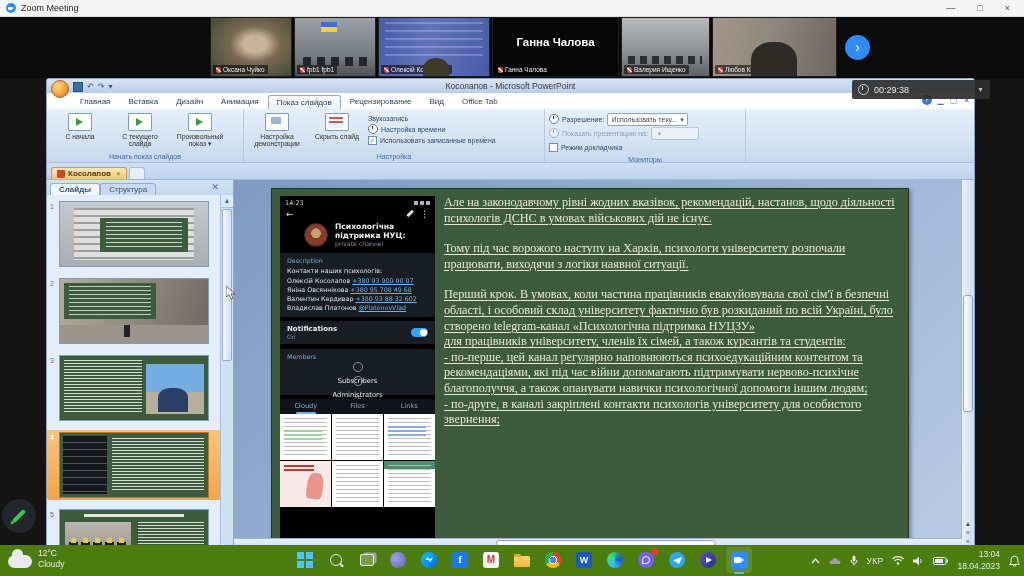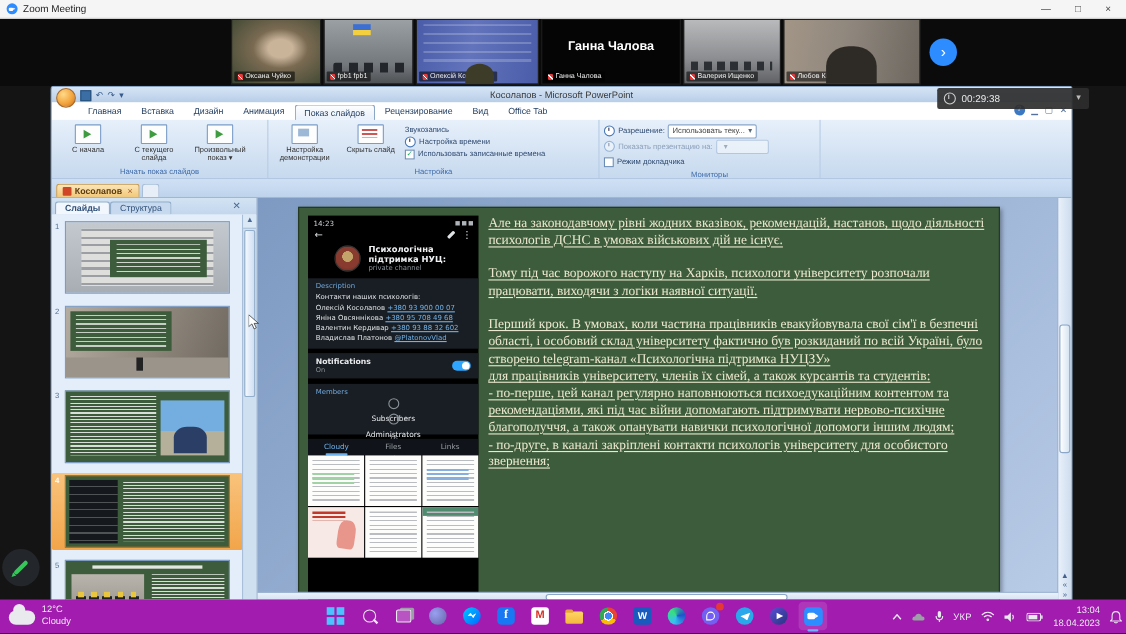--- a/index.html
+++ b/index.html
@@ -191,21 +191,21 @@
   .recclock{width:9px;height:9px;border-radius:50%;border:1.5px solid #cfcfcf;position:relative;flex:none;}
   .recclock::after{content:"";position:absolute;left:3.2px;top:1px;width:1.2px;height:3.5px;background:#cfcfcf;}
   .rec .car{margin-left:auto;font-size:7px;color:#bbb;}
   
   .fab{position:absolute;left:2px;top:421px;width:34px;height:34px;border-radius:50%;background:#23262b;
     display:flex;align-items:center;justify-content:center;cursor:pointer;z-index:21;}
   .fab .pc{width:4px;height:16px;background:#35c759;border-radius:2px;transform:rotate(45deg);position:relative;}
   .fab .pc::after{content:"";position:absolute;left:0;bottom:-4px;border-left:2px solid transparent;border-right:2px solid transparent;border-top:4px solid #35c759;}
   .cursor{position:absolute;left:226px;top:208px;z-index:22;}
   
-  .taskbar{position:absolute;left:0;top:545px;width:1024px;height:31px;background:#a21caf;z-index:40;color:#e8eaed;}
+  .taskbar{position:absolute;left:0;top:545px;width:1024px;height:31px;background:#4d7c0f;z-index:40;color:#e8eaed;}
   .weather{position:absolute;left:8px;top:3px;display:flex;align-items:center;gap:6px;cursor:pointer;}
   .cloud{width:24px;height:13px;background:#e8eaed;border-radius:8px;position:relative;margin-top:6px;}
   .cloud::before{content:"";position:absolute;left:4px;top:-6px;width:11px;height:11px;background:#e8eaed;border-radius:50%;}
   .wtx{font-size:8.5px;line-height:1.25;}
   #apps{position:absolute;left:292px;top:2px;display:flex;gap:5px;}
   .app{width:26px;height:26px;border-radius:4px;display:flex;align-items:center;justify-content:center;position:relative;cursor:pointer;}
   .app.active{background:rgba(255,255,255,.12);}
   .app.active::after{content:"";position:absolute;left:8px;right:8px;bottom:-1px;height:2.5px;border-radius:2px;background:#6cb2ff;}
   .badge{position:absolute;right:1px;top:1px;width:7px;height:7px;border-radius:50%;background:#e53935;}
   .i-start{display:grid;grid-template-columns:7px 7px;grid-template-rows:7px 7px;gap:1.5px;}

